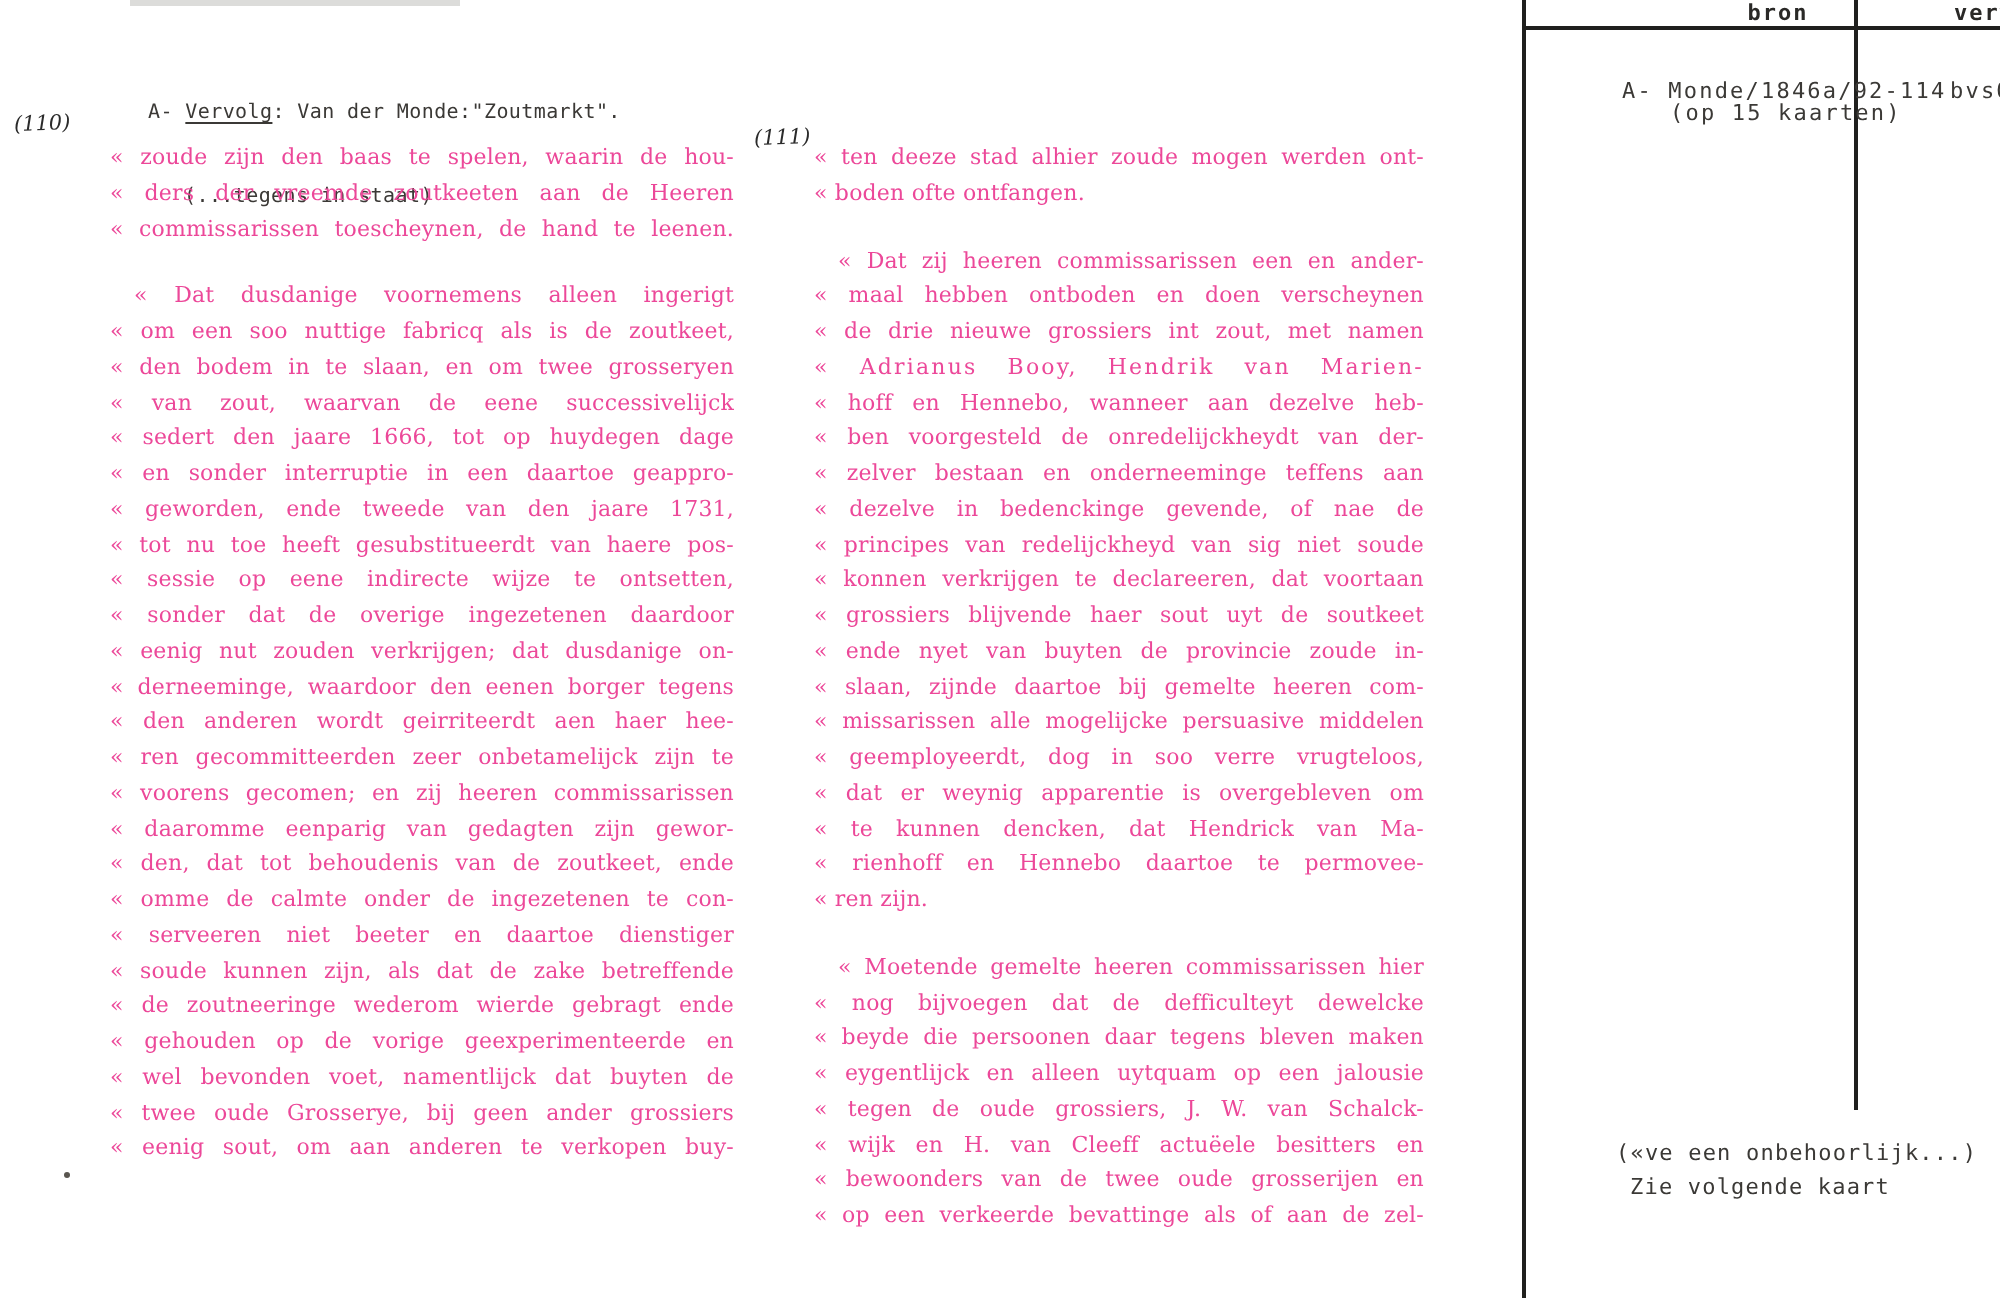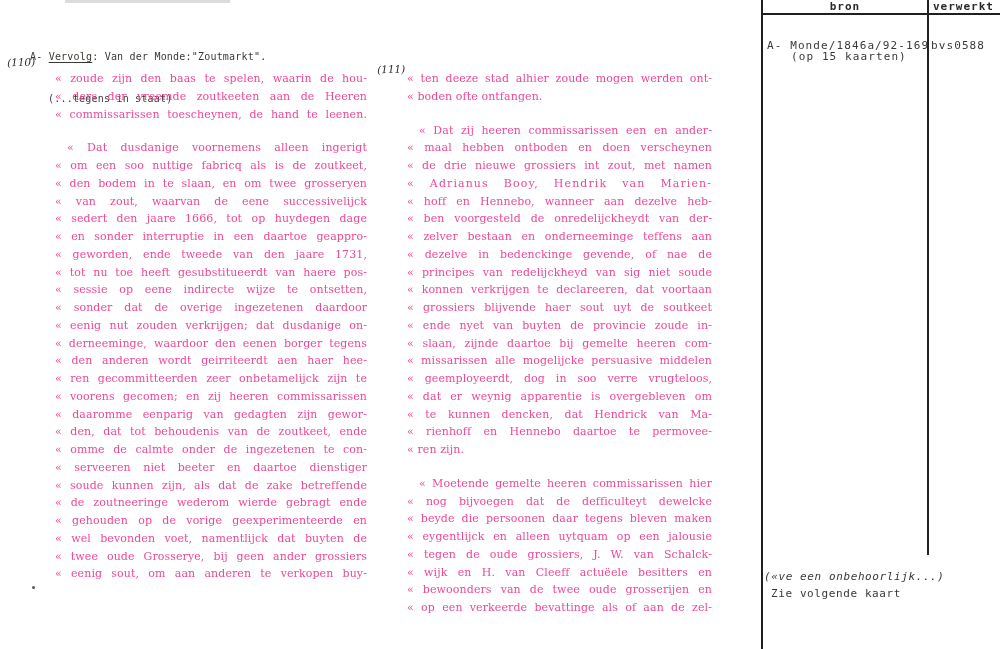--- a/index.html
+++ b/index.html
@@ -2,21 +2,21 @@
 <html><head>
 <meta charset="utf-8">
 <style>
   html,body{margin:0;padding:0;}
   body{
     width:1000px;height:649px;position:relative;overflow:hidden;
     background:#ffffff;color:#1d1b19;
     font-family:"DejaVu Serif", serif;
   }
   
-  .tw{font-family:"DejaVu Sans Mono","Liberation Mono",monospace;color:#3b3936;}
+  .tw{font-family:"DejaVu Sans Mono","Liberation Mono",monospace;color:#3b3936;padding-left:44px;}
   .doc-header{position:absolute;left:30px;top:22px;font-size:10px;line-height:14px;white-space:pre;letter-spacing:.2px;}
   .doc-header .ul{text-decoration:underline;text-underline-offset:2px;}
   .doc-header .sub{padding-left:18px;}
   
   .marker{position:absolute;font-family:"DejaVu Serif",serif;font-style:italic;font-size:10.5px;color:#2b2b2b;transform:rotate(-2deg);}
   .marker-left{left:7px;top:56px;}
   .marker-mid{left:377px;top:63px;}
   
   .print-col{position:absolute;top:70px;font-size:11px;font-weight:normal;
     line-height:17.75px;color:#ec4899;letter-spacing:.1px;}
@@ -31,21 +31,21 @@
   .rule-left{left:761px;top:0;height:649px;}
   .rule-divider{left:927px;top:0;height:555px;}
   .h-rule{position:absolute;left:761px;top:13px;width:239px;height:2px;background:#20201e;}
   .panel-head{position:absolute;top:0;font-size:11px;font-weight:bold;letter-spacing:1px;color:#2a2927;}
   .head-bron{left:763px;width:164px;text-align:center;}
   .head-verwerkt{left:933px;}
   .panel-entry{position:absolute;font-size:11px;letter-spacing:1.1px;line-height:11px;color:#3b3936;white-space:pre;}
   .entry-bron1{left:767px;top:40px;}
   .entry-bron2{left:791px;top:51px;}
   .entry-verwerkt{left:931px;top:40px;}
-  .note1{left:764px;top:571px;letter-spacing:.6px;font-style:italic;}
+  .note1{left:764px;top:571px;letter-spacing:.6px;}
   .note2{left:771px;top:588px;letter-spacing:.6px;}
   
   .smudge-top{position:absolute;left:65px;top:0;width:165px;height:3px;background:#dcdcda;}
   .dot{position:absolute;left:32px;top:586px;width:3px;height:3px;border-radius:50%;background:#59554f;}
 </style>
 </head>
 <body>
 
 <div class="smudge-top"></div>
 <div class="dot"></div>
@@ -119,17 +119,17 @@
     <div class="print-line">« bewoonders van de twee oude grosserijen en</div>
     <div class="print-line">« op een verkeerde bevattinge als of aan de zel-</div>
   </div>
 
 <div class="v-rule rule-left"></div>
 <div class="v-rule rule-divider"></div>
 <div class="h-rule"></div>
 
 <div class="panel-head head-bron tw">bron</div>
 <div class="panel-head head-verwerkt tw">verwerkt</div>
-<div class="panel-entry entry-bron1 tw">A- Monde/1846a/92-169</div>
+<div class="panel-entry entry-bron1 tw">A- Monde/1846a/92-114</div>
 <div class="panel-entry entry-bron2 tw">(op 15 kaarten)</div>
 <div class="panel-entry entry-verwerkt tw">bvs0588</div>
 <div class="panel-entry note1 tw">(«ve een onbehoorlijk...)</div>
 <div class="panel-entry note2 tw">Zie volgende kaart</div>
 
 </body></html>

